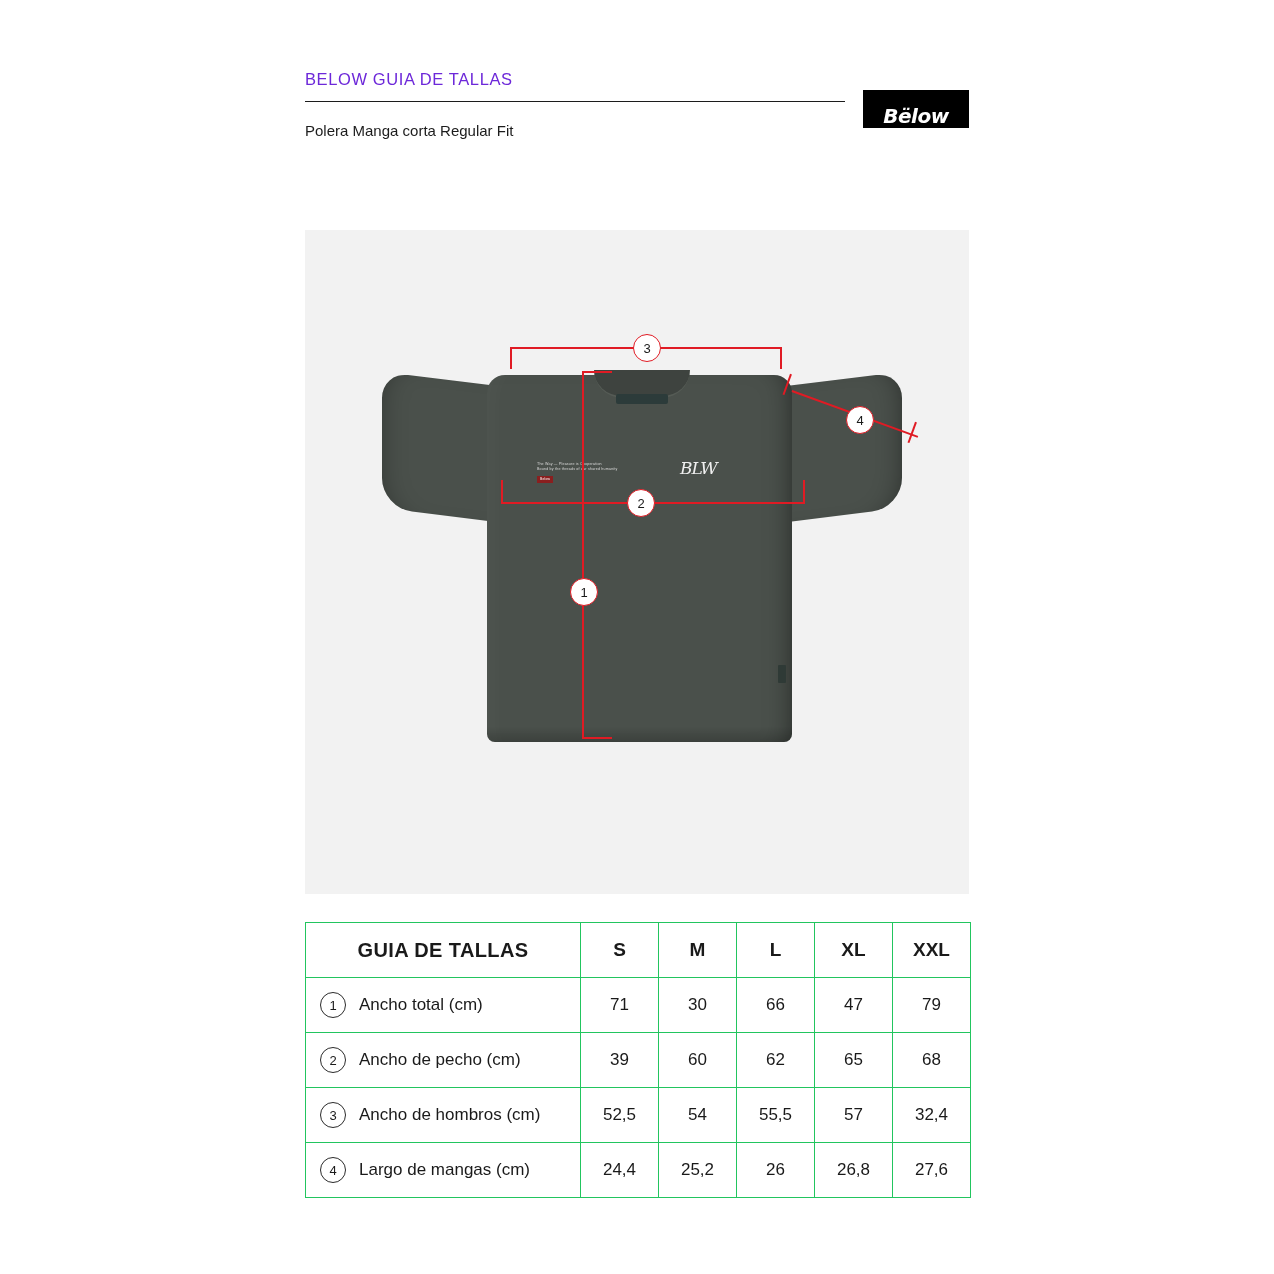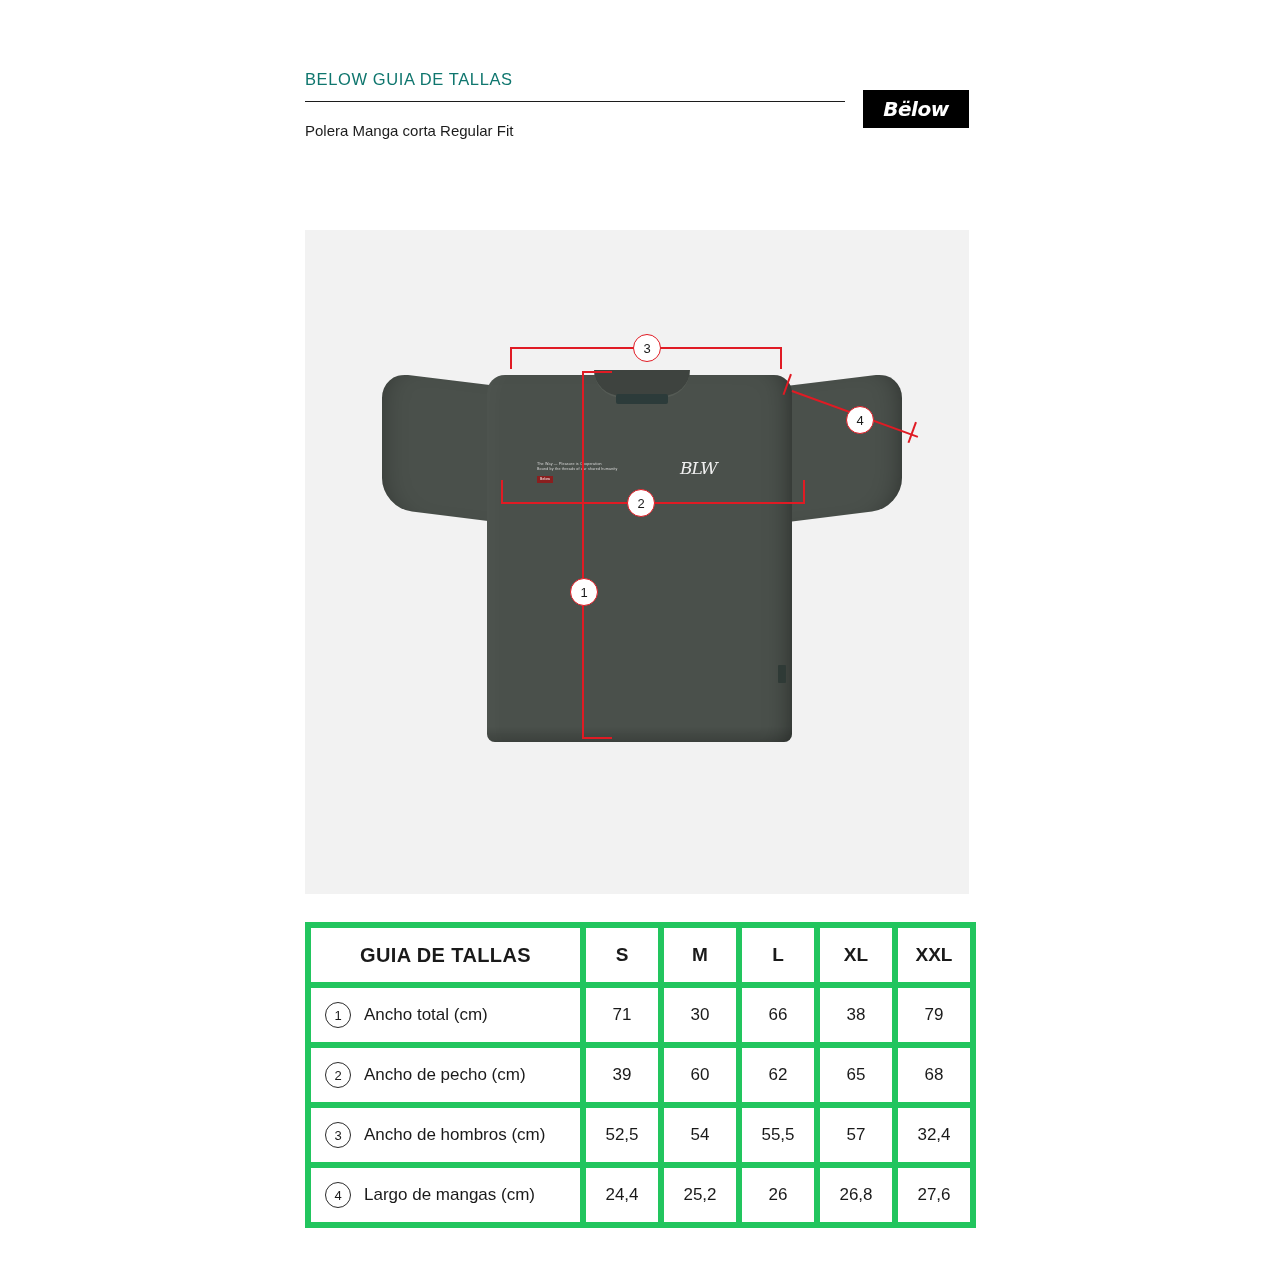--- a/index.html
+++ b/index.html
@@ -20,21 +20,21 @@
   .header {
     position: absolute;
     left: 305px;
     top: 70px;
     width: 664px;
   }
   .header-title {
     font-size: 16.5px;
     letter-spacing: 0.6px;
     font-weight: 400;
-    color: #0f766e;
+    color: #6d28d9;
     margin: 0 0 12px 0;
   }
   .header-rule {
     height: 1px;
     background: #1c1c1c;
     width: 540px;
   }
   .header-sub {
     font-size: 15px;
     color: #1c1c1c;
@@ -45,21 +45,21 @@
   
   .brand-logo {
     position: absolute;
     right: 305px;
     top: 90px;
     width: 106px;
     height: 38px;
     background: #000000;
     color: #ffffff;
     display: flex;
-    align-items: center;
+    align-items: flex-end;
     justify-content: center;
   }
   .brand-logo .brand-text {
     font-family: "DejaVu Sans", sans-serif;
     font-weight: bold;
     font-size: 20px;
     font-style: italic;
     letter-spacing: -0.5px;
   }
 
@@ -203,21 +203,21 @@
   
   .size-table {
     position: absolute;
     left: 305px;
     top: 922px;
     width: 664px;
     border-collapse: collapse;
     table-layout: fixed;
   }
   .size-table td, .size-table th {
-    border: 6px solid #22c55e;
+    border: 1px solid #22c55e;
     height: 52px;
     text-align: center;
     font-size: 17px;
     font-weight: 400;
     color: #1a1a1a;
   }
   .size-table thead th {
     font-weight: bold;
     font-size: 19px;
   }
@@ -326,21 +326,21 @@
     <tr>
       <td class="row-label">
         <span class="row-label-inner">
           <span class="num-circle">1</span>
           <span>Ancho total (cm)</span>
         </span>
       </td>
       <td>71</td>
       <td>30</td>
       <td>66</td>
-      <td>38</td>
+      <td>47</td>
       <td>79</td>
     </tr>
     <tr>
       <td class="row-label">
         <span class="row-label-inner">
           <span class="num-circle">2</span>
           <span>Ancho de pecho (cm)</span>
         </span>
       </td>
       <td>39</td>

